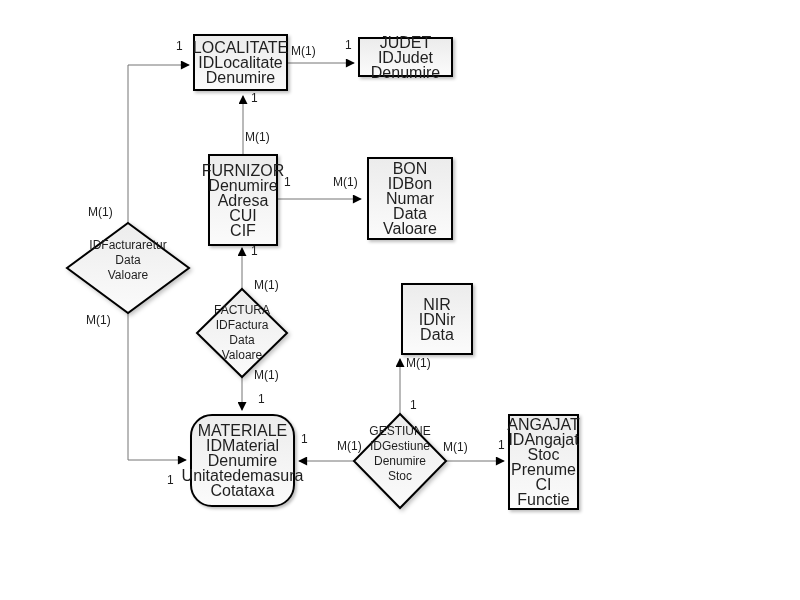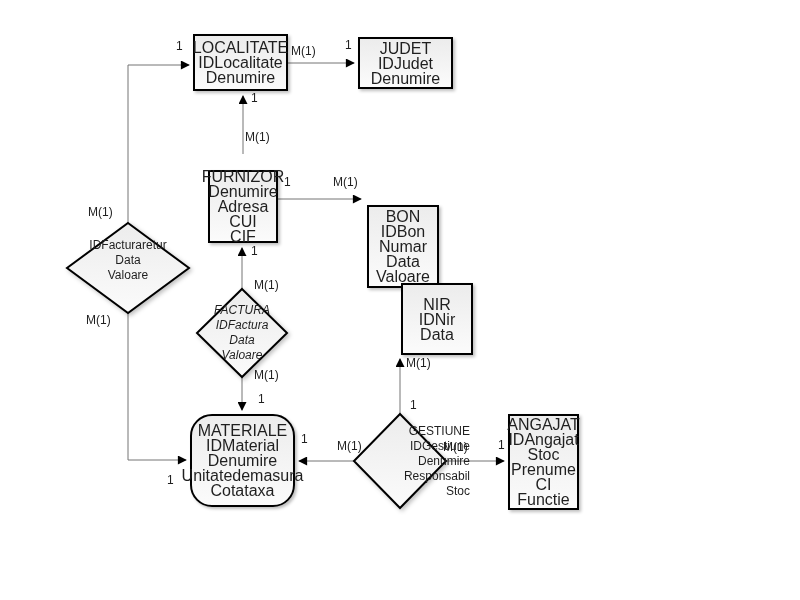--- a/index.html
+++ b/index.html
@@ -57,35 +57,35 @@
       <polygon points="400,414 446,461 400,508 354,461"></polygon>
     </g>
   </svg>
 
   <div class="entity" style="left:193px;top:34px;width:95px;height:57px;">
     <div>LOCALITATE</div>
     <div>IDLocalitate</div>
     <div>Denumire</div>
   </div>
 
-  <div class="entity" style="left:358px;top:37px;width:95px;height:52px;">
+  <div class="entity" style="left:358px;top:37px;width:95px;height:40px;">
     <div>JUDET</div>
     <div>IDJudet</div>
     <div>Denumire</div>
   </div>
 
-  <div class="entity" style="left:208px;top:154px;width:70px;height:73px;margin-top:16px;">
+  <div class="entity" style="left:208px;top:154px;width:70px;height:92px;">
     <div>FURNIZOR</div>
     <div>Denumire</div>
     <div>Adresa</div>
     <div>CUI</div>
     <div>CIF</div>
   </div>
 
-  <div class="entity" style="left:367px;top:157px;width:72px;height:83px;margin-top:48px;">
+  <div class="entity" style="left:367px;top:157px;width:86px;height:83px;">
     <div>BON</div>
     <div>IDBon</div>
     <div>Numar</div>
     <div>Data</div>
     <div>Valoare</div>
   </div>
 
   <div class="entity" style="left:365px;top:283px;width:72px;height:72px;margin-left:36px;">
     <div>NIR</div>
     <div>IDNir</div>
@@ -108,32 +108,31 @@
     <div>CI</div>
     <div>Functie</div>
   </div>
 
   <div class="dlabel" style="left:58px;top:238px;width:140px;">
     <div>IDFacturaretur</div>
     <div>Data</div>
     <div>Valoare</div>
   </div>
 
-  <div class="dlabel" style="left:172px;top:303px;width:140px;font-style:italic;">
+  <div class="dlabel" style="left:172px;top:303px;width:140px;">
     <div>FACTURA</div>
     <div>IDFactura</div>
     <div>Data</div>
     <div>Valoare</div>
   </div>
 
-  <div class="dlabel" style="left:330px;top:424px;width:140px;text-align:right;">
+  <div class="dlabel" style="left:330px;top:424px;width:140px;">
     <div>GESTIUNE</div>
     <div>IDGestiune</div>
     <div>Denumire</div>
-    <div>Responsabil</div>
     <div>Stoc</div>
   </div>
 
   <span class="card" style="left:88px;top:206px;">M(1)</span>
   <span class="card" style="left:176px;top:40px;">1</span>
 
   <span class="card" style="left:86px;top:314px;">M(1)</span>
   <span class="card" style="left:167px;top:474px;">1</span>
 
   <span class="card" style="left:245px;top:131px;">M(1)</span>

